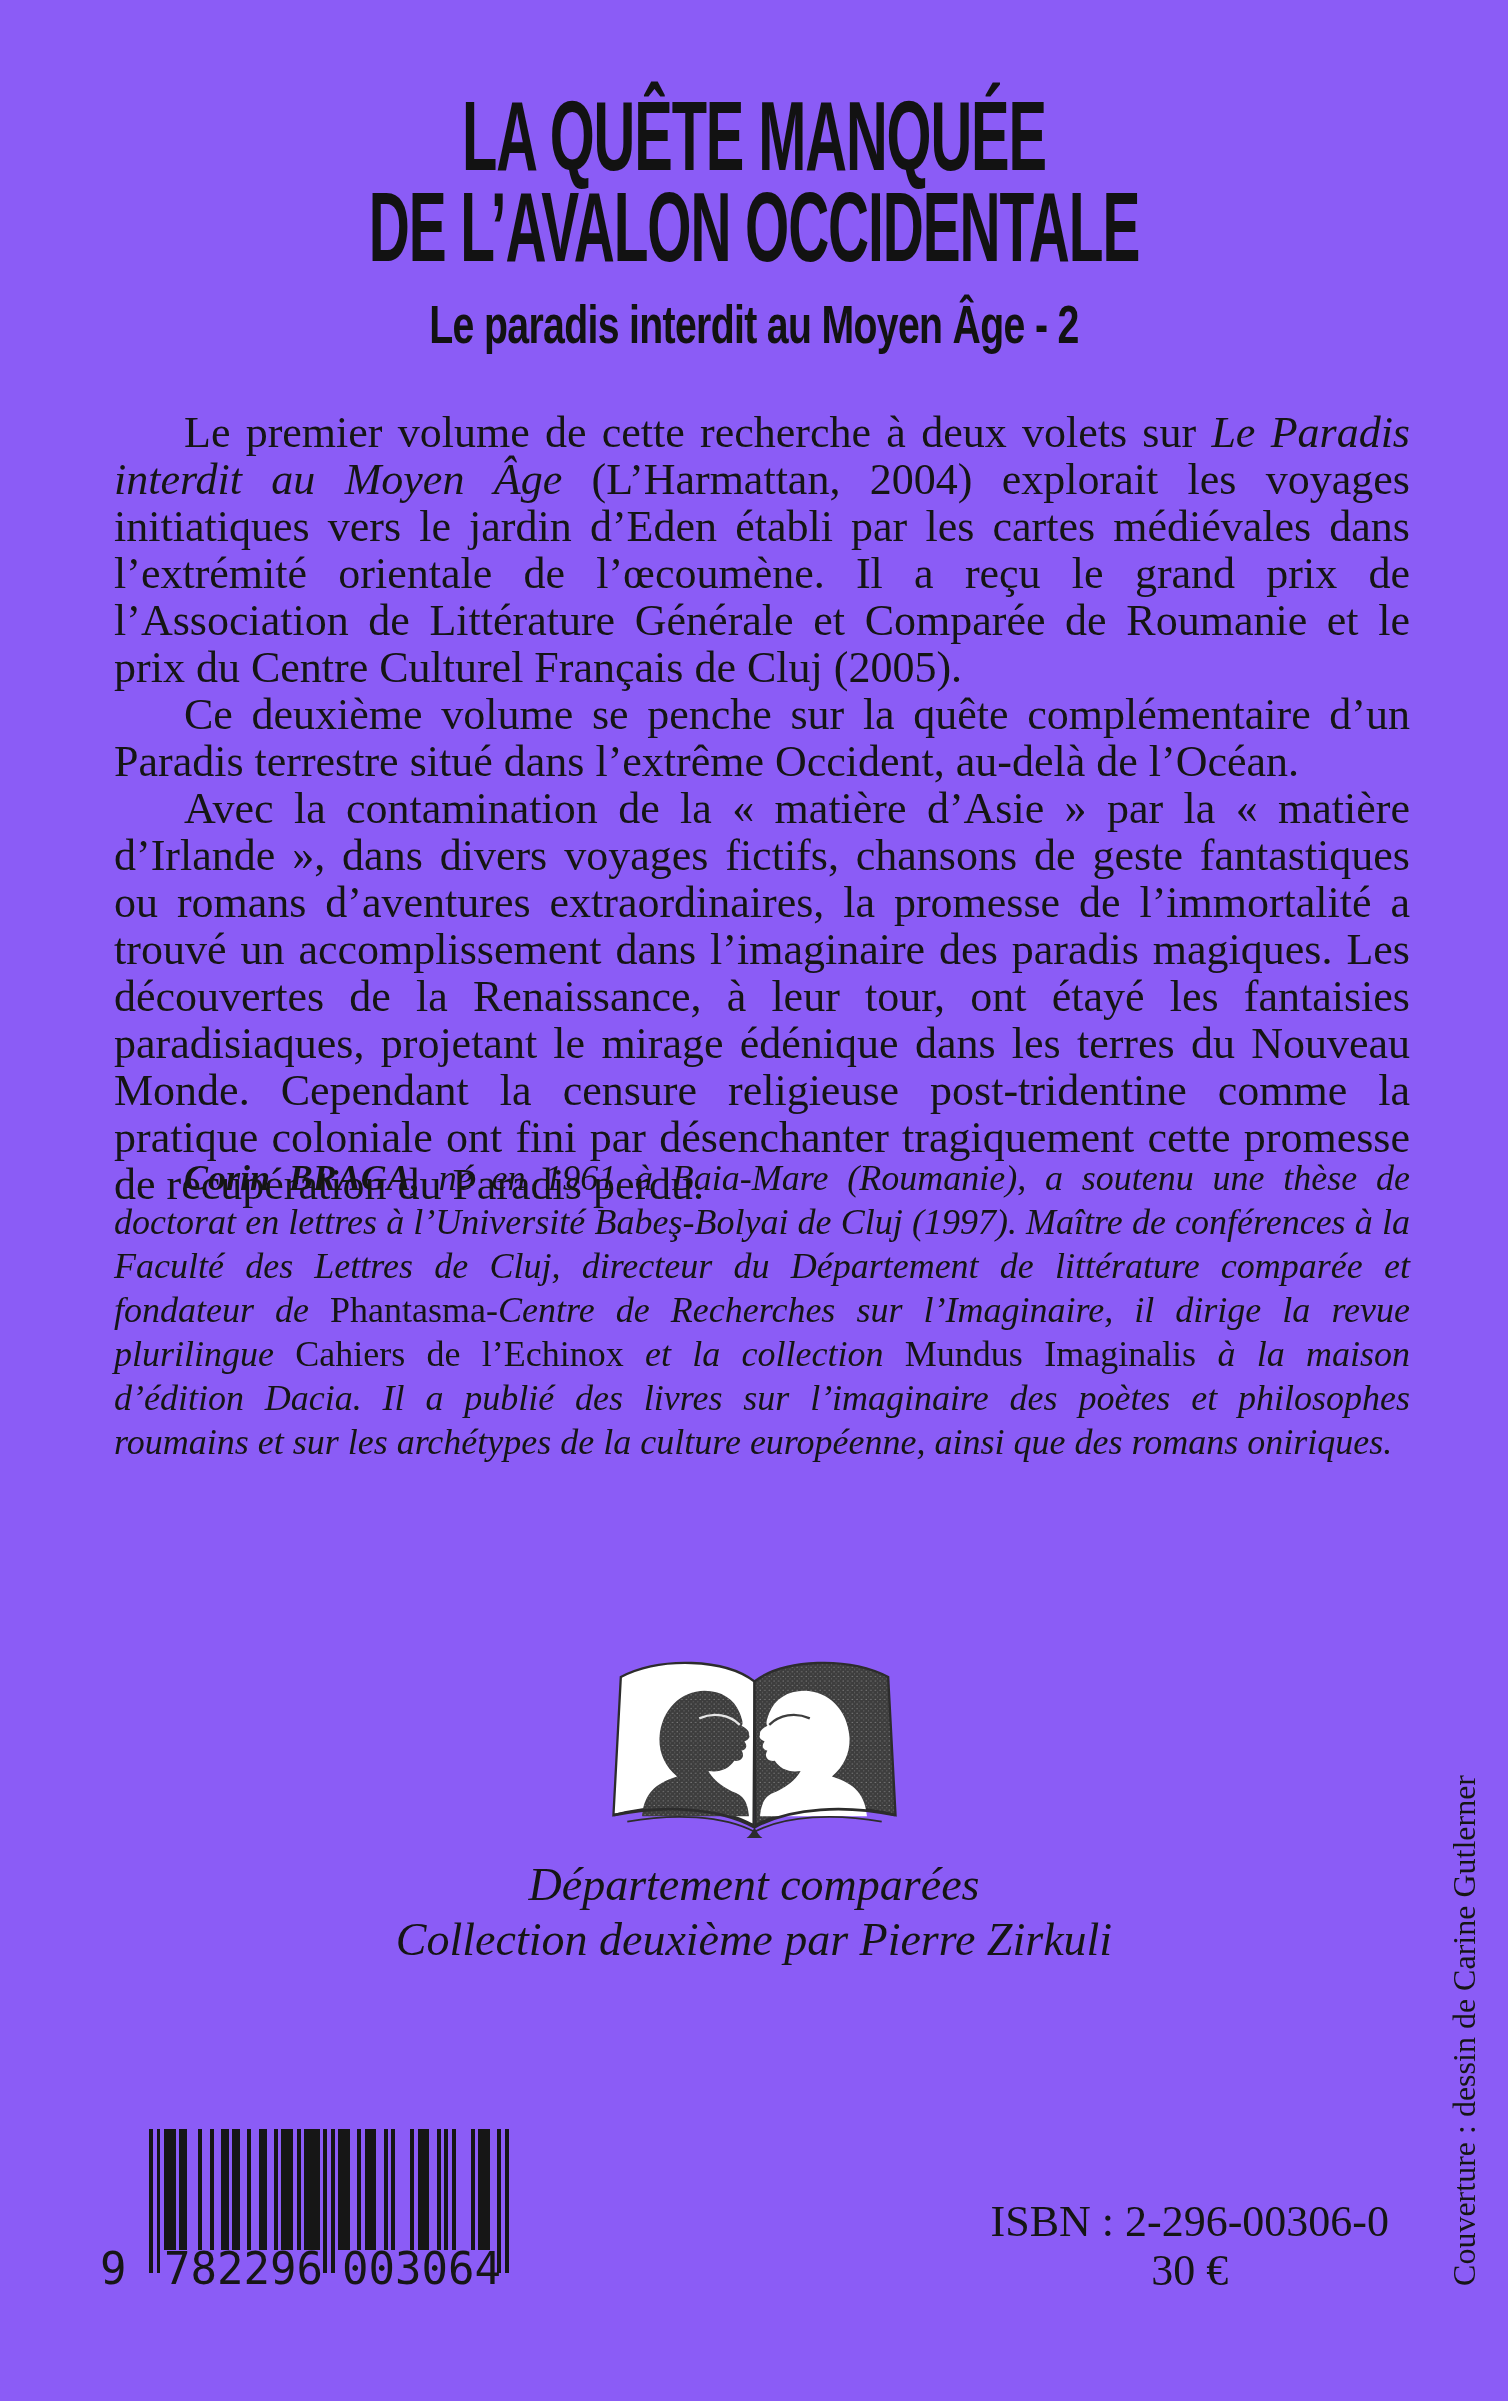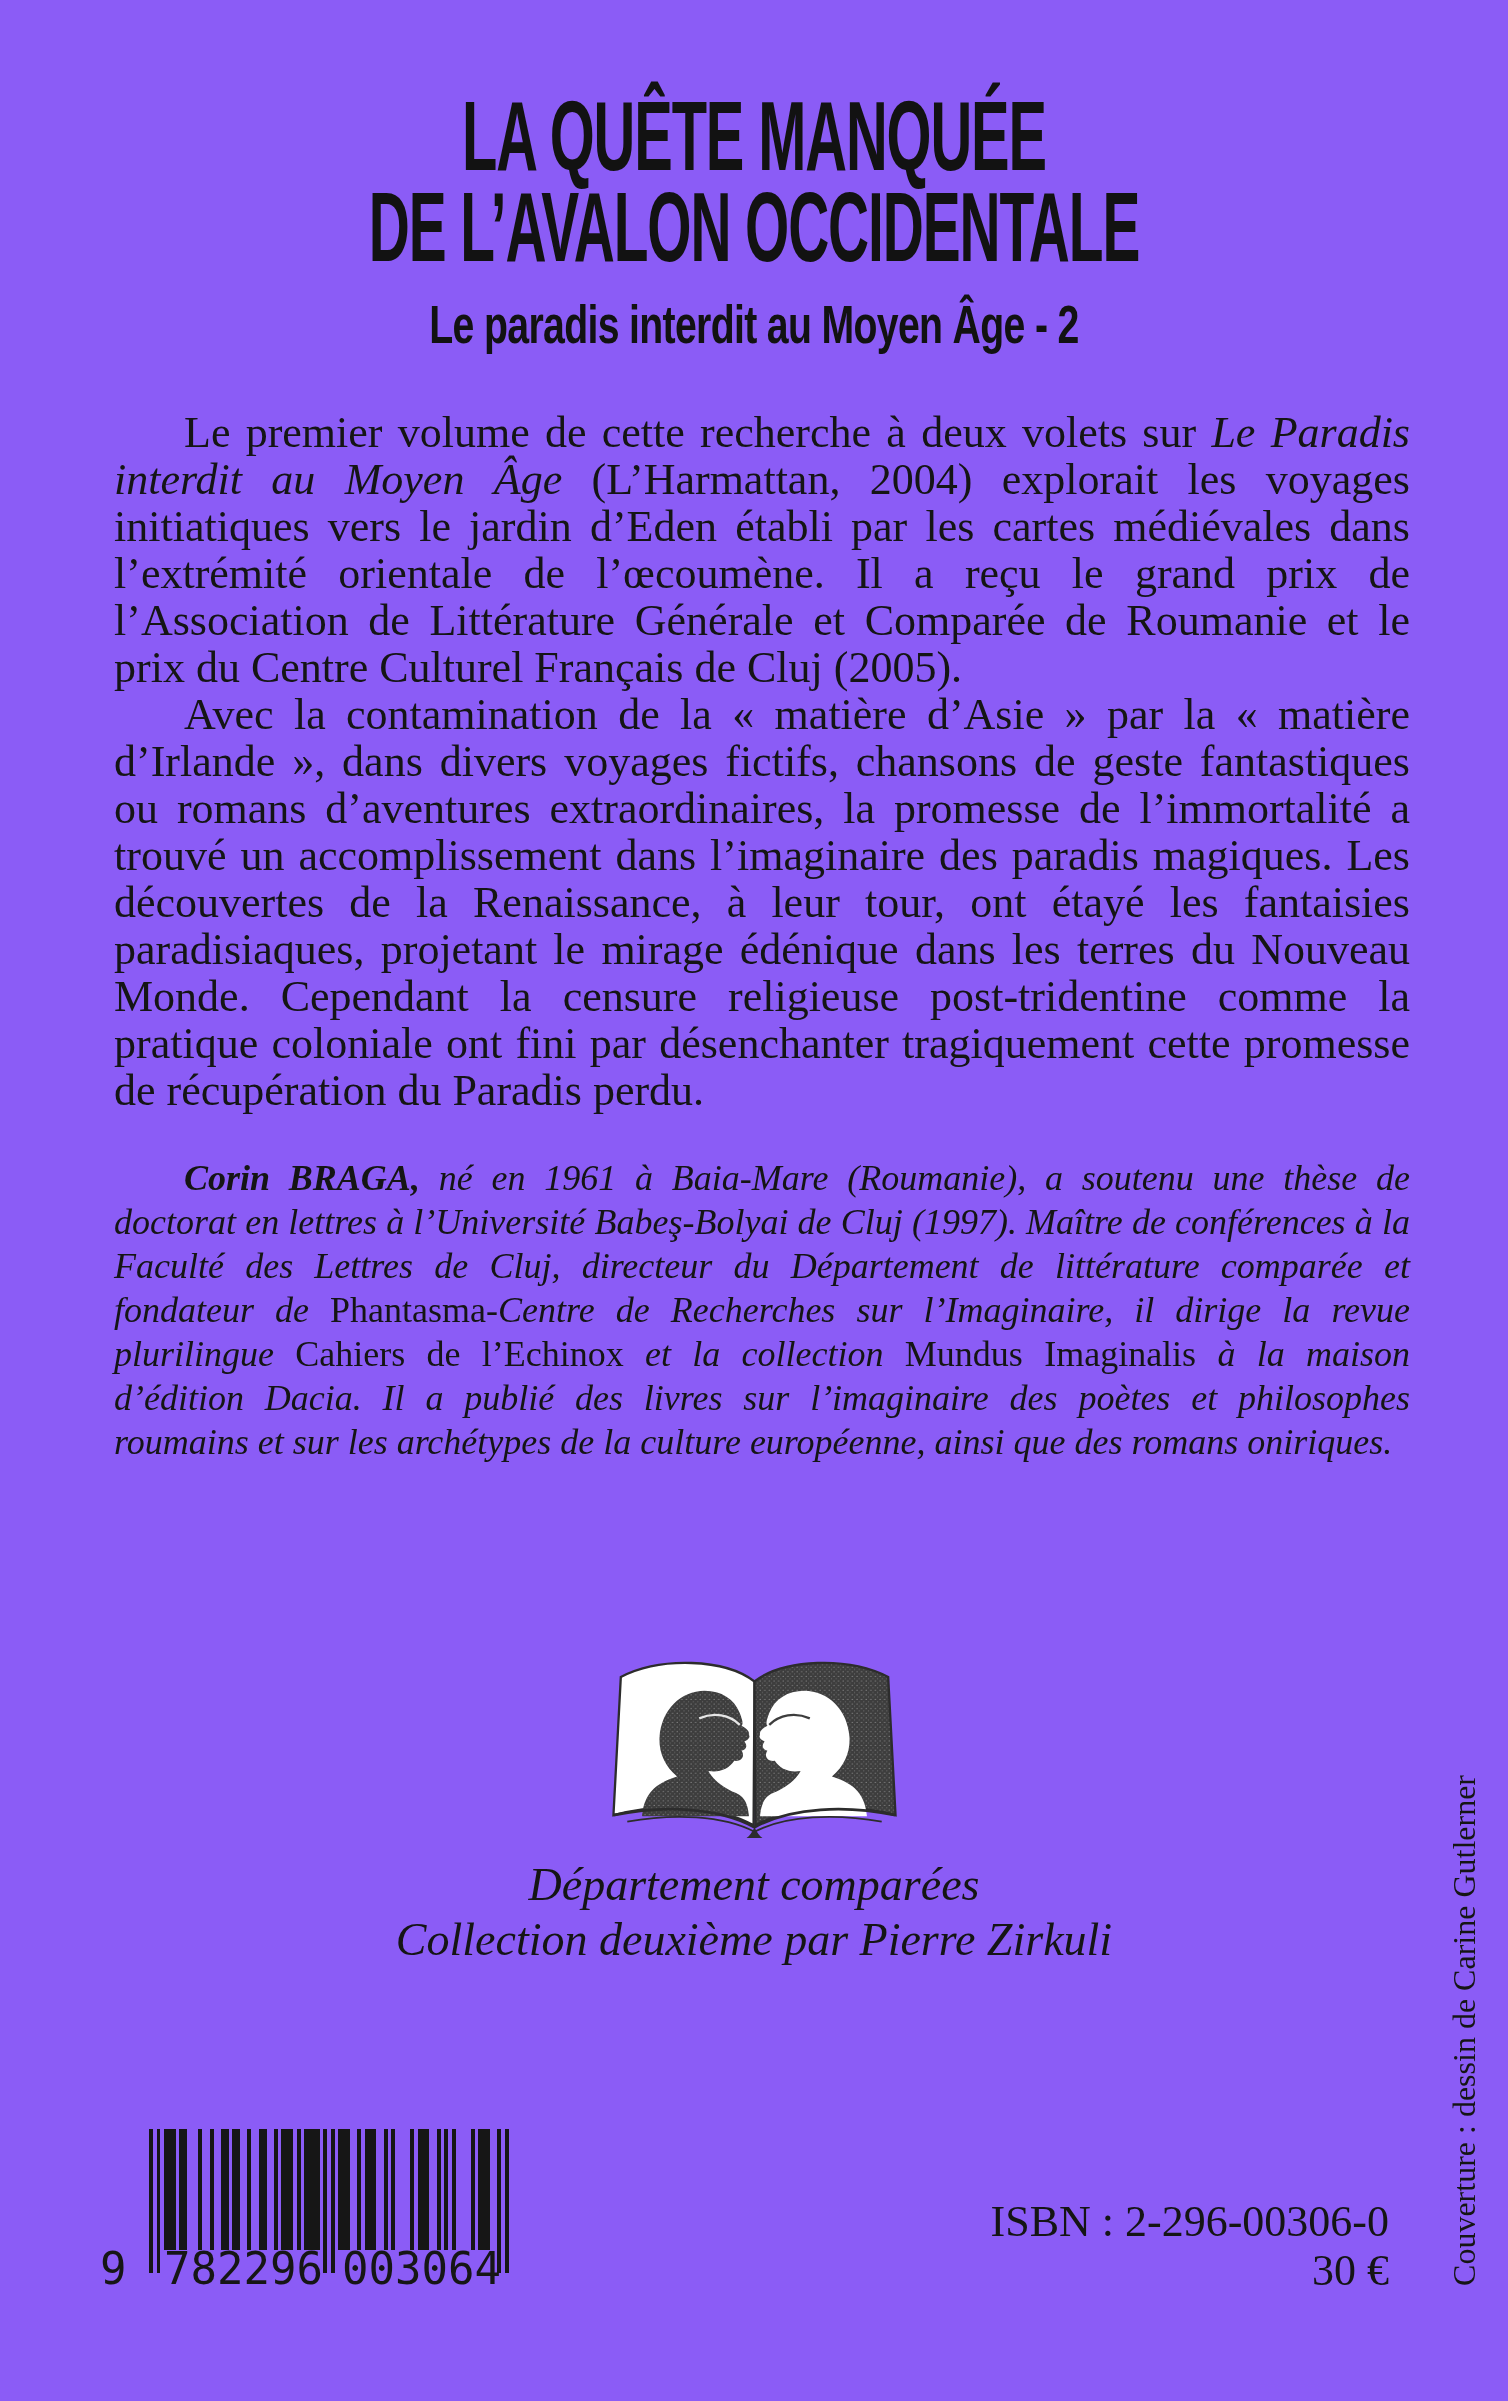--- a/index.html
+++ b/index.html
@@ -74,21 +74,21 @@
   .bc-digits{
     font-family:"DejaVu Sans Mono",monospace;
     font-size:44px;color:#161616;
   }
   .bc-first{position:absolute;left:-49px;top:114px;}
   .bc-left{position:absolute;left:15px;top:114px;width:151px;display:flex;justify-content:space-between;}
   .bc-right{position:absolute;left:193px;top:114px;width:151px;display:flex;justify-content:space-between;}
   
   .isbn-block{
     position:absolute;right:119px;top:2197px;
-    text-align:right;
+    text-align:center;
     font-size:44px;line-height:49px;
     color:#151515;
   }
   
   .credit{
     position:absolute;right:24.6px;bottom:116px;
     writing-mode:vertical-rl;
     transform:rotate(180deg);
     font-size:32px;
     color:#151515;
@@ -101,20 +101,21 @@
 <div class="page">
 
   <header class="title-block">
     <span class="title-line l1">LA QUÊTE MANQUÉE</span>
     <span class="title-line l2">DE L’AVALON OCCIDENTALE</span>
     <span class="subtitle">Le paradis interdit au Moyen Âge - 2</span>
   </header>
 
   <section class="intro">
     <p><span>Le premier volume de cette recherche à deux volets sur </span><span style="font-style: italic;">Le Paradis interdit au Moyen Âge</span><span> (L’Harmattan, 2004) explorait les voyages initiatiques vers le jardin d’Eden établi par les cartes médiévales dans l’extrémité orientale de l’œcoumène. Il a reçu le grand prix de l’Association de Littérature Générale et Comparée de Roumanie et le prix du Centre Culturel Français de Cluj (2005).</span></p>
+    <p><span>Ce deuxième volume se penche sur la quête complémentaire d’un Paradis terrestre situé dans l’extrême Occident, au-delà de l’Océan.</span></p>
     <p><span>Avec la contamination de la « matière d’Asie » par la « matière d’Irlande », dans divers voyages fictifs, chansons de geste fantastiques ou romans d’aventures extraordinaires, la promesse de l’immortalité a trouvé un accomplissement dans l’imaginaire des paradis magiques. Les découvertes de la Renaissance, à leur tour, ont étayé les fantaisies paradisiaques, projetant le mirage édénique dans les terres du Nouveau Monde. Cependant la censure religieuse post-tridentine comme la pratique coloniale ont fini par désenchanter tragiquement cette promesse de récupération du Paradis perdu.</span></p>
   </section>
 
   <section class="bio"><span style="font-weight: bold;">Corin BRAGA,</span><span> né en 1961 à Baia-Mare (Roumanie), a soutenu une thèse de doctorat en lettres à l’Université Babeş-Bolyai de Cluj (1997). Maître de conférences à la Faculté des Lettres de Cluj, directeur du Département de littérature comparée et fondateur de </span><span style="font-style: normal;">Phantasma-</span><span>Centre de Recherches sur l’Imaginaire, il dirige la revue plurilingue </span><span style="font-style: normal;">Cahiers de l’Echinox</span><span> et la collection </span><span style="font-style: normal;">Mundus Imaginalis</span><span> à la maison d’édition Dacia. Il a publié des livres sur l’imaginaire des poètes et philosophes roumains et sur les archétypes de la culture européenne, ainsi que des romans oniriques.</span></section>
 
   <figure class="logo">
     <svg viewBox="0 0 320 220" xmlns="http://www.w3.org/2000/svg">
       <defs>
         <pattern id="stip" width="5" height="5" patternUnits="userSpaceOnUse">
           <rect width="5" height="5" fill="#3d3d3d"></rect>

